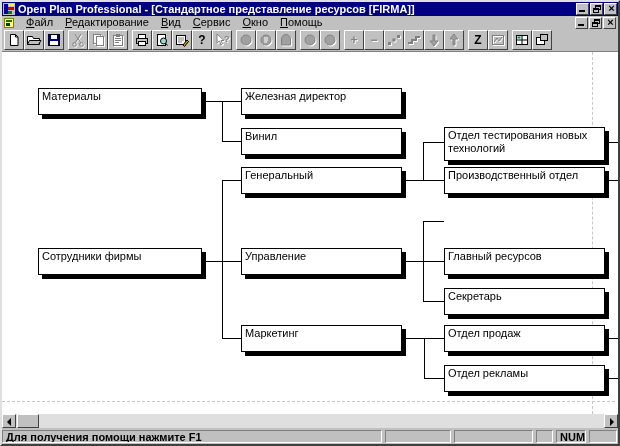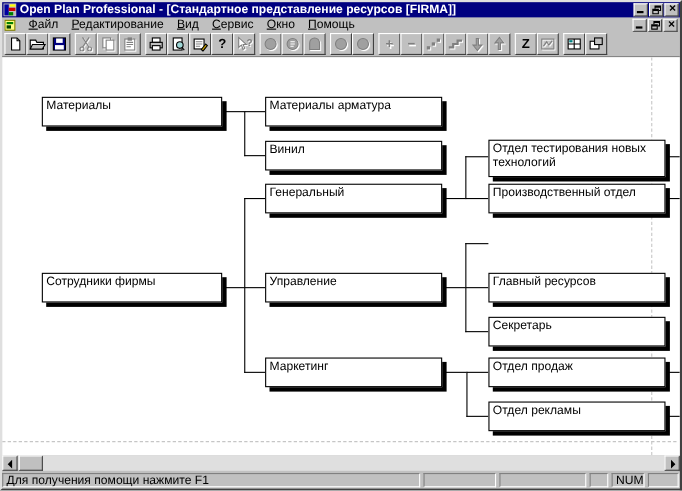--- a/index.html
+++ b/index.html
@@ -95,21 +95,21 @@
   .sb-thumb{
     position:absolute;left:15px;top:0;width:22px;height:14px;background:#c0c0c0;
     border-top:1px solid #fff;border-left:1px solid #fff;
     border-right:1px solid #404040;border-bottom:1px solid #404040;
     box-sizing:border-box;
   }
   
   .statusbar{
     position:absolute;left:2px;top:429px;width:616px;height:15px;
     background:#c0c0c0;display:flex;align-items:center;gap:3px;
-    box-sizing:border-box;padding:1px 1px 1px 0;
+    box-sizing:border-box;padding:1px 1px 1px 0;font-weight:bold;
   }
   .panel{
     height:13px;box-sizing:border-box;line-height:12px;padding:0 3px;
     border-top:1px solid #808080;border-left:1px solid #808080;
     border-right:1px solid #fff;border-bottom:1px solid #fff;
     white-space:nowrap;overflow:hidden;
   }
   .p-msg{flex:1 1 auto;}
   .p1{width:66px;} .p2{width:79px;} .p3{width:17px;} .p-num{width:30px;text-align:right;} .p4{width:28px;}
 </style>
@@ -333,21 +333,21 @@
 </div>
 
 <div class="canvas">
   <div class="pagebreak-v"></div>
   <div class="pagebreak-h"></div>
 
   <div class="node" style="left:36px;top:36px;width:164px;height:27px">
       <span>Материалы</span>
     </div>
   <div class="node" style="left:239px;top:36px;width:161px;height:27px">
-      <span>Материалы арматура</span>
+      <span>Железная директор</span>
     </div>
   <div class="node" style="left:239px;top:76px;width:161px;height:27px">
       <span>Винил</span>
     </div>
   <div class="node" style="left:239px;top:115px;width:161px;height:27px">
       <span>Генеральный</span>
     </div>
   <div class="node" style="left:442px;top:115px;width:161px;height:27px">
       <span>Производственный отдел</span>
     </div>

